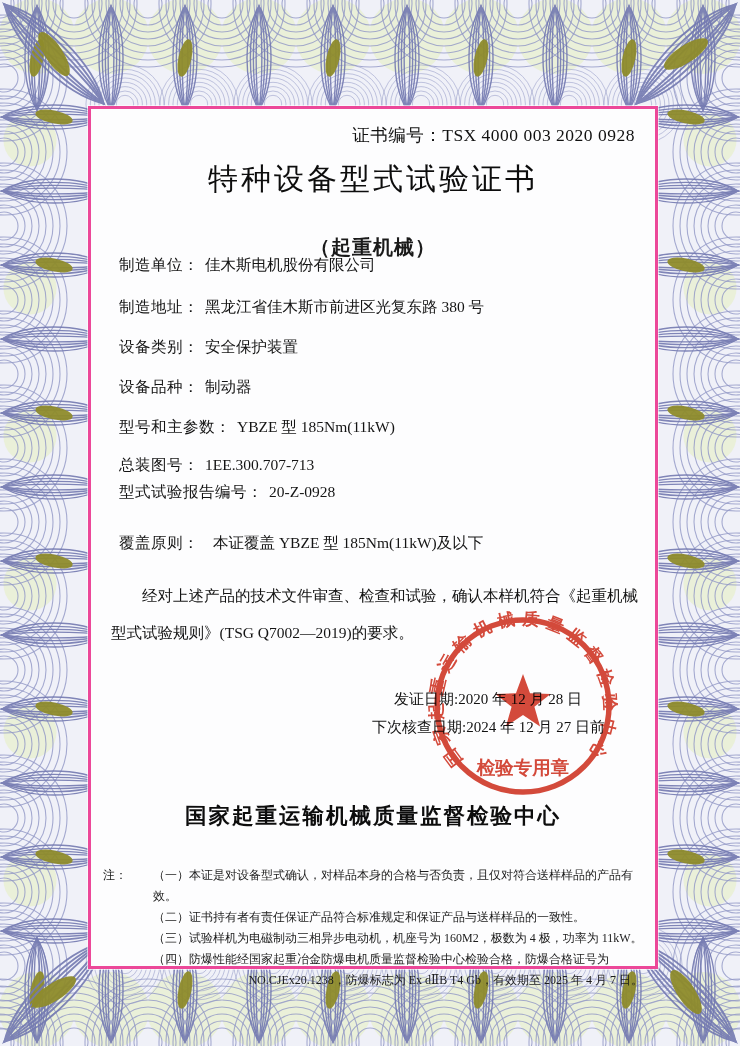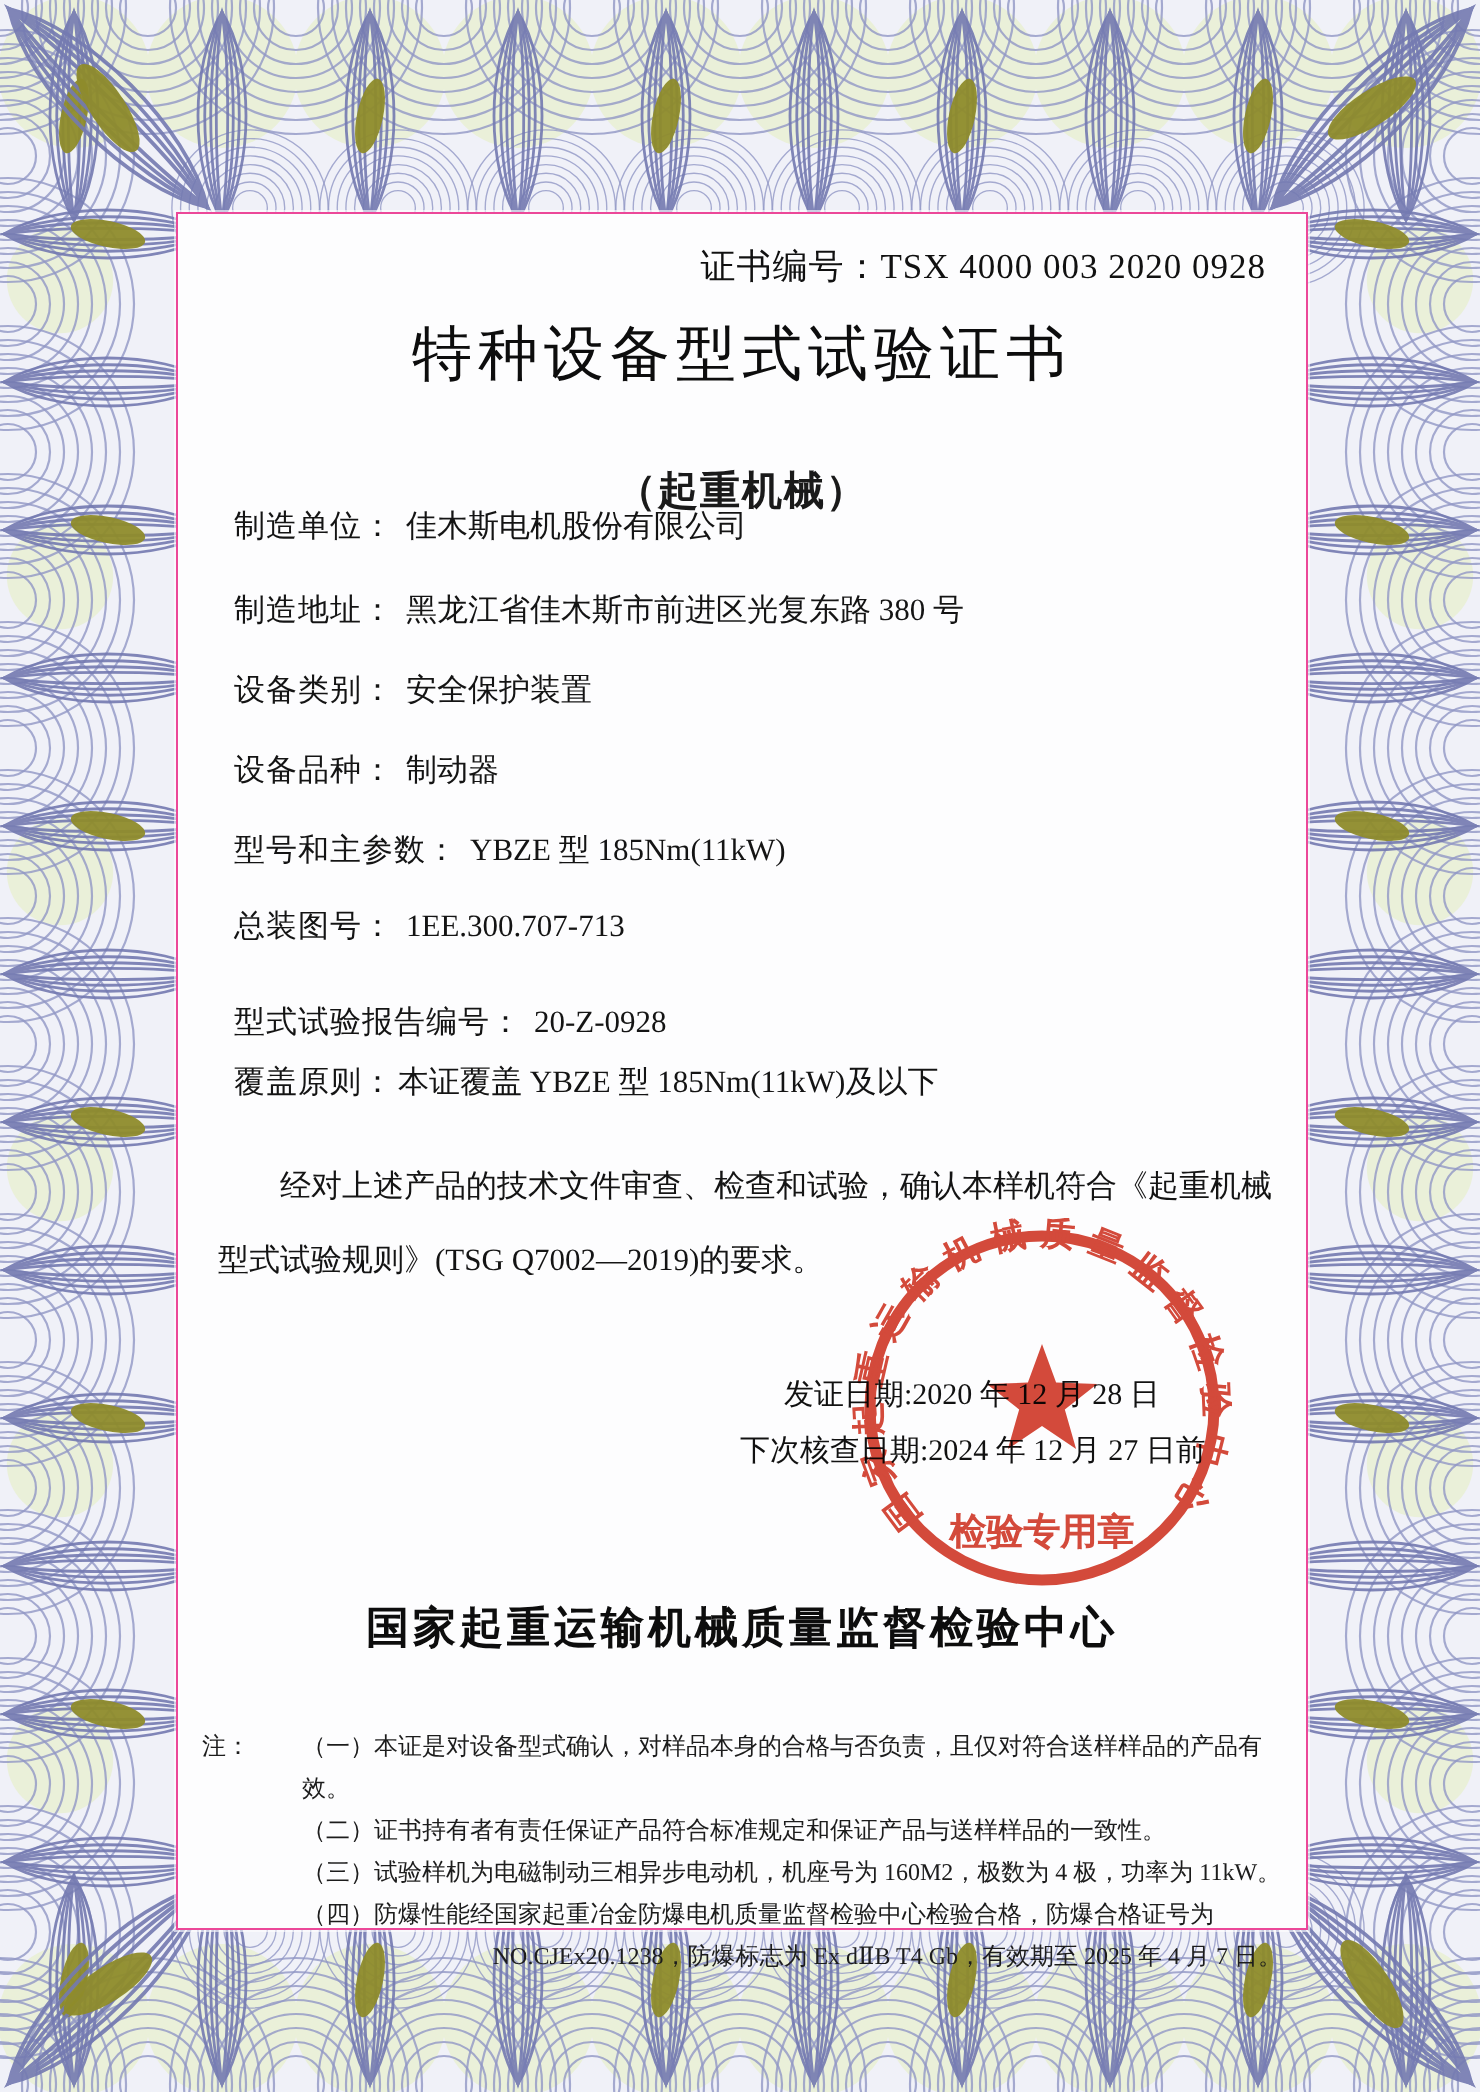--- a/index.html
+++ b/index.html
@@ -5,21 +5,21 @@
   html,body{margin:0;padding:0;}
   body{
     width:740px;height:1046px;position:relative;overflow:hidden;
     background:#eef0f7;
     font-family:"Liberation Serif","DejaVu Serif",serif;
     color:#1a1a1a;
   }
   #border-art{position:absolute;left:0;top:0;z-index:0;}
   .panel{
     position:absolute;left:88px;top:106px;width:564px;height:857px;
-    background:#fdfdfe;border:1px solid #ec4899;z-index:1;
+    background:#fdfdfe;border:3px solid #ec4899;z-index:1;
     box-shadow:0 0 0 1px rgba(255,255,255,.6);
   }
   .cert-no{
     position:absolute;top:14px;right:20px;
     font-size:17.5px;letter-spacing:.5px;color:#111;
   }
   .title{
     position:absolute;top:50px;left:0;width:100%;text-align:center;
     font-family:"DejaVu Sans","Liberation Sans",sans-serif;
     font-weight:normal;font-size:30px;letter-spacing:3px;color:#0d0d0d;
@@ -248,25 +248,25 @@
   </div>
   <div class="field" style="top:268px">
     <span class="lbl">设备品种：</span><span class="val">制动器</span>
   </div>
   <div class="field" style="top:308px">
     <span class="lbl">型号和主参数：</span><span class="val">YBZE 型 185Nm(11kW)</span>
   </div>
   <div class="field" style="top:346px">
     <span class="lbl">总装图号：</span><span class="val">1EE.300.707-713</span>
   </div>
-  <div class="field" style="top:394px">
+  <div class="field" style="top:373px">
     <span class="lbl">型式试验报告编号：</span><span class="val">20-Z-0928</span>
   </div>
   <div class="field" style="top:424px">
-    <span class="lbl">覆盖原则：</span><span class="val" style="margin-left:2px">本证覆盖 YBZE 型 185Nm(11kW)及以下</span>
+    <span class="lbl">覆盖原则：</span><span class="val" style="margin-left:14px">本证覆盖 YBZE 型 185Nm(11kW)及以下</span>
   </div>
 
   <p class="statement">经对上述产品的技术文件审查、检查和试验，确认本样机符合《起重机械型式试验规则》(TSG Q7002—2019)的要求。</p>
 
   <div class="date-line date-1">
     <span>发证日期:</span><span>2020 年 12 月 28 日</span>
   </div>
   <div class="date-line date-2">
     <span>下次核查日期:</span><span>2024 年 12 月 27 日前</span>
   </div>

